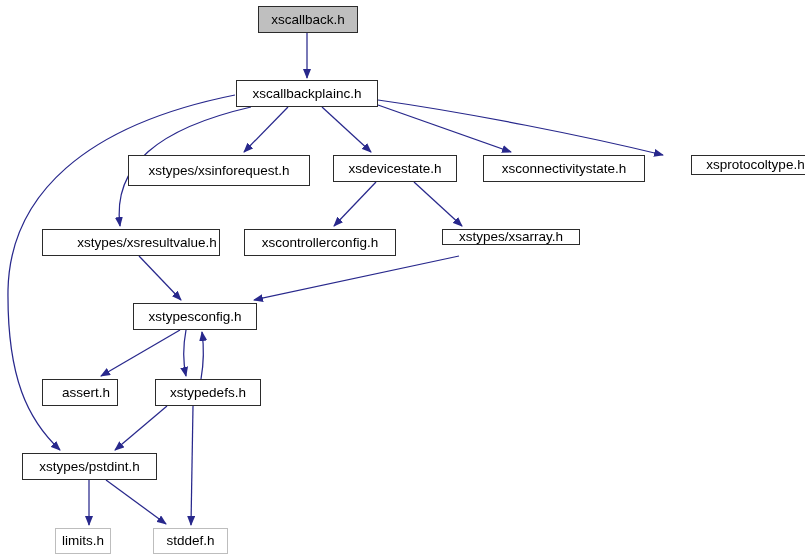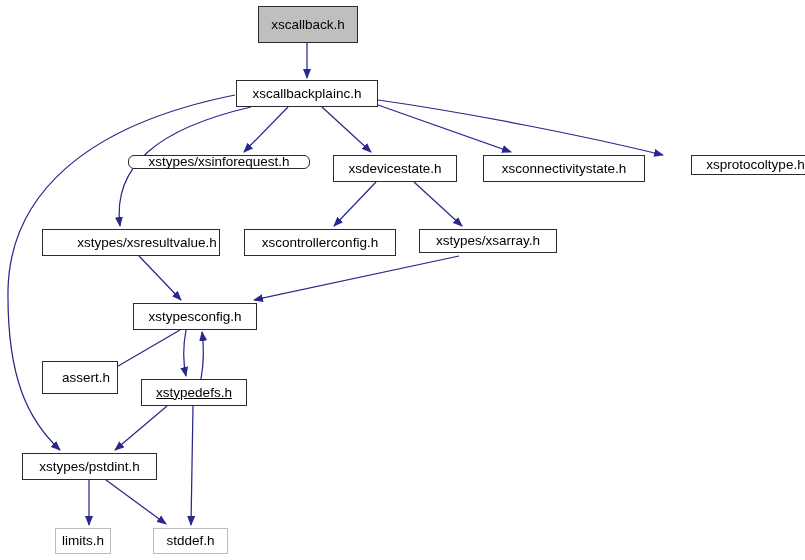--- a/index.html
+++ b/index.html
@@ -75,29 +75,29 @@
         <path d="M180,330 L101,376" class="edge-path" marker-end="url(#arrowhead)" style="stroke: rgb(40, 40, 140);"></path>
         <path d="M186,330 C183,346 183,362 186,376" class="edge-path" marker-end="url(#arrowhead)" style="stroke: rgb(40, 40, 140);"></path>
         <path d="M201,379 C204,362 204,347 202,332" class="edge-path" marker-end="url(#arrowhead)" style="stroke: rgb(40, 40, 140);"></path>
         <path d="M167,406 L115,450" class="edge-path" marker-end="url(#arrowhead)" style="stroke: rgb(40, 40, 140);"></path>
         <path d="M193,406 L191,525" class="edge-path" marker-end="url(#arrowhead)" style="stroke: rgb(40, 40, 140);"></path>
         <path d="M89,480 L89,525" class="edge-path" marker-end="url(#arrowhead)" style="stroke: rgb(40, 40, 140);"></path>
         <path d="M106,480 L166,524" class="edge-path" marker-end="url(#arrowhead)" style="stroke: rgb(40, 40, 140);"></path>
       </g>
   </svg>
   <div id="node-layer">
-      <div class="graph-node root" style="left: 258px; top: 6px; width: 100px; height: 37px; text-align: right;">xscallback.h</div>
+      <div class="graph-node root" style="left: 258px; top: 6px; width: 100px; height: 27px; text-align: right;">xscallback.h</div>
       <div class="graph-node" style="left: 236px; top: 80px; width: 142px; height: 27px;">xscallbackplainc.h</div>
-      <div class="graph-node" style="left: 128px; top: 155px; width: 182px; height: 14px; border-radius: 6px;">xstypes/xsinforequest.h</div>
+      <div class="graph-node" style="left: 128px; top: 155px; width: 182px; height: 31px;">xstypes/xsinforequest.h</div>
       <div class="graph-node" style="left: 333px; top: 155px; width: 124px; height: 27px; text-align: right;">xsdevicestate.h</div>
       <div class="graph-node" style="left: 483px; top: 155px; width: 162px; height: 27px;">xsconnectivitystate.h</div>
       <div class="graph-node" style="left: 668px; top: 155px; width: 129px; height: 20px; margin-left: 23px;">xsprotocoltype.h</div>
       <div class="graph-node" style="left: 42px; top: 229px; width: 178px; height: 27px; padding-left: 32px;">xstypes/xsresultvalue.h</div>
       <div class="graph-node" style="left: 244px; top: 229px; width: 152px; height: 27px;">xscontrollerconfig.h</div>
-      <div class="graph-node" style="left: 419px; top: 229px; width: 138px; height: 24px;">xstypes/xsarray.h</div>
+      <div class="graph-node" style="left: 442px; top: 229px; width: 138px; height: 16px;">xstypes/xsarray.h</div>
       <div class="graph-node" style="left: 133px; top: 303px; width: 124px; height: 27px;">xstypesconfig.h</div>
-      <div class="graph-node" style="left: 42px; top: 361px; width: 76px; height: 33px; padding-left: 12px;">assert.h</div>
-      <div class="graph-node" style="left: 141px; top: 379px; width: 106px; height: 27px; text-decoration: underline;">xstypedefs.h</div>
+      <div class="graph-node" style="left: 42px; top: 379px; width: 76px; height: 27px; padding-left: 12px;">assert.h</div>
+      <div class="graph-node" style="left: 155px; top: 379px; width: 106px; height: 27px;">xstypedefs.h</div>
       <div class="graph-node" style="left: 22px; top: 453px; width: 135px; height: 27px; text-align: right;">xstypes/pstdint.h</div>
       <div class="graph-node external" style="left: 55px; top: 528px; width: 56px; height: 26px;">limits.h</div>
       <div class="graph-node external" style="left: 153px; top: 528px; width: 75px; height: 26px;">stddef.h</div>
     </div>
 </div>
 
 </body></html>

